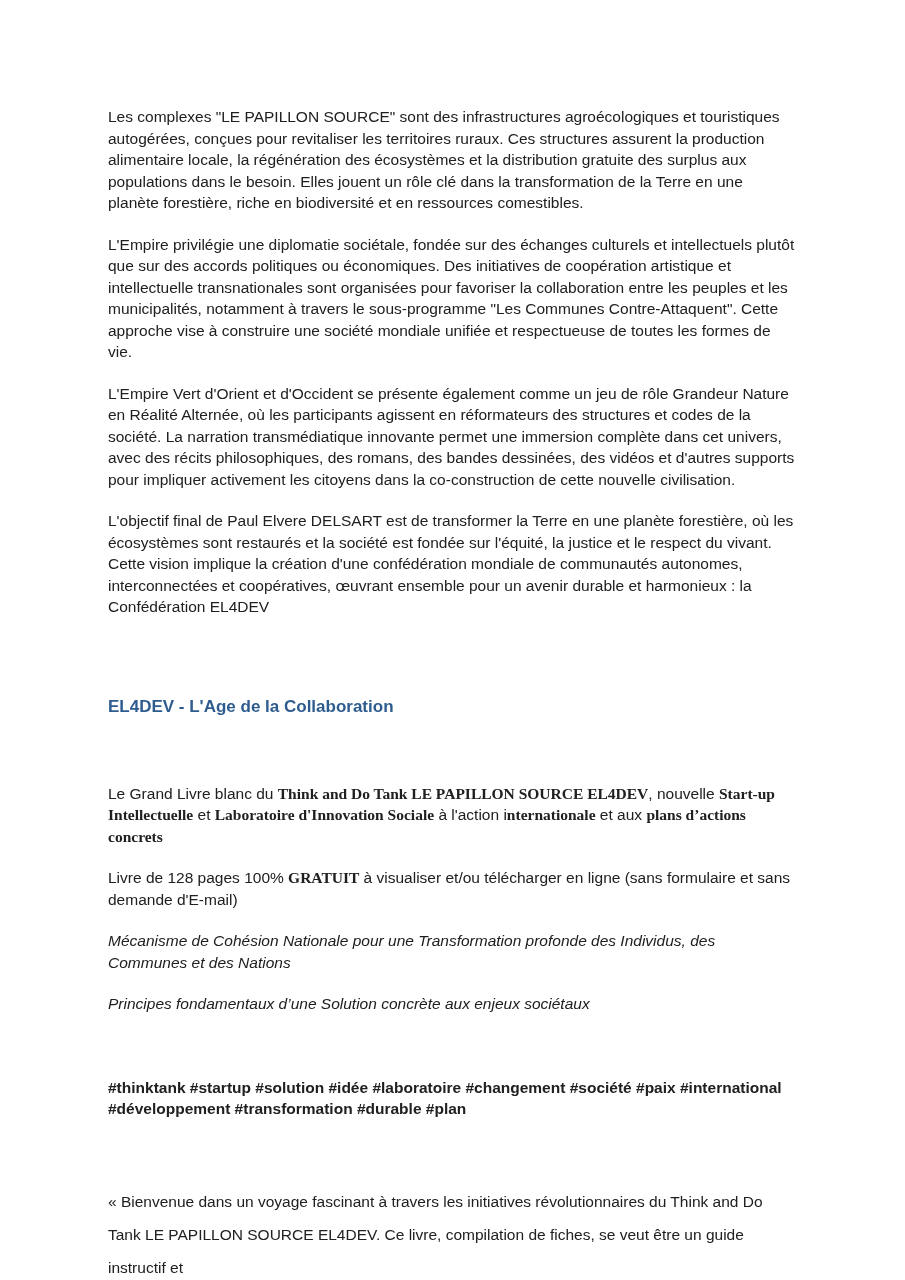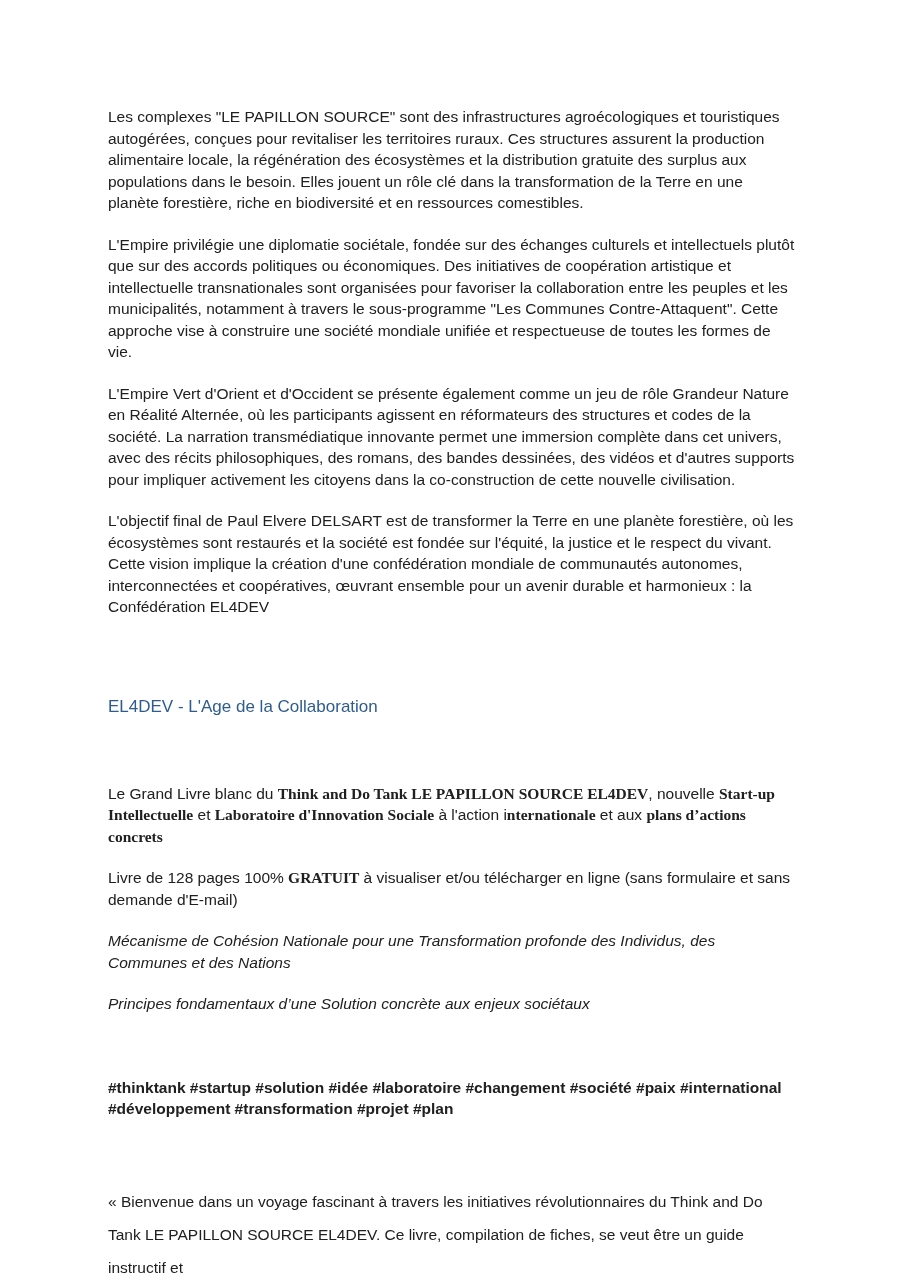--- a/index.html
+++ b/index.html
@@ -24,21 +24,21 @@
     font-size: 15.5px;
     line-height: 21.5px;
     font-weight: 400;
     text-align: left;
   }
   .para b { font-weight: 700; font-family: Liberation Serif, serif; }
   .heading {
     margin: 78px 0 65px 0;
     font-size: 17px;
     line-height: 22px;
-    font-weight: 400;
+    font-weight: 700;
     color: #2E5C8F;
   }
   .italic { font-style: italic; }
   .bold   { font-weight: 700; }
   .hashtags { margin-top: 62px; }
   .quote {
     margin-top: 65px;
     line-height: 33px;
   }
 </style>
@@ -48,15 +48,15 @@
 <div class="page">
   <p class="para">Les complexes "LE PAPILLON SOURCE" sont des infrastructures agroécologiques et touristiques autogérées, conçues pour revitaliser les territoires ruraux. Ces structures assurent la production alimentaire locale, la régénération des écosystèmes et la distribution gratuite des surplus aux populations dans le besoin. Elles jouent un rôle clé dans la transformation de la Terre en une planète forestière, riche en biodiversité et en ressources comestibles.</p>
   <p class="para">L'Empire privilégie une diplomatie sociétale, fondée sur des échanges culturels et intellectuels plutôt que sur des accords politiques ou économiques. Des initiatives de coopération artistique et intellectuelle transnationales sont organisées pour favoriser la collaboration entre les peuples et les municipalités, notamment à travers le sous-programme "Les Communes Contre-Attaquent". Cette approche vise à construire une société mondiale unifiée et respectueuse de toutes les formes de vie.</p>
   <p class="para">L'Empire Vert d'Orient et d'Occident se présente également comme un jeu de rôle Grandeur Nature en Réalité Alternée, où les participants agissent en réformateurs des structures et codes de la société. La narration transmédiatique innovante permet une immersion complète dans cet univers, avec des récits philosophiques, des romans, des bandes dessinées, des vidéos et d'autres supports pour impliquer activement les citoyens dans la co-construction de cette nouvelle civilisation.</p>
   <p class="para">L'objectif final de Paul Elvere DELSART est de transformer la Terre en une planète forestière, où les écosystèmes sont restaurés et la société est fondée sur l'équité, la justice et le respect du vivant. Cette vision implique la création d'une confédération mondiale de communautés autonomes, interconnectées et coopératives, œuvrant ensemble pour un avenir durable et harmonieux : la Confédération EL4DEV</p>
   <h2 class="heading">EL4DEV - L'Age de la Collaboration</h2>
   <p class="para"><span>Le Grand Livre blanc du </span><b>Think and Do Tank LE PAPILLON SOURCE EL4DEV</b><span>, nouvelle </span><b>Start-up Intellectuelle</b><span> et </span><b>Laboratoire d'Innovation Sociale</b><span> à l'action i</span><b>nternationale</b><span> et aux </span><b>plans d’actions concrets</b></p>
   <p class="para"><span>Livre de 128 pages 100% </span><b>GRATUIT</b><span> à visualiser et/ou télécharger en ligne (sans formulaire et sans demande d'E-mail)</span></p>
   <p class="para italic">Mécanisme de Cohésion Nationale pour une Transformation profonde des Individus, des Communes et des Nations</p>
   <p class="para italic">Principes fondamentaux d’une Solution concrète aux enjeux sociétaux</p>
-  <p class="para bold hashtags">#thinktank #startup #solution #idée #laboratoire #changement #société #paix #international #développement #transformation #projet #plan</p>
+  <p class="para bold hashtags">#thinktank #startup #solution #idée #laboratoire #changement #société #paix #international #développement #transformation #durable #plan</p>
   <p class="para quote">« Bienvenue dans un voyage fascinant à travers les initiatives révolutionnaires du Think and Do Tank LE PAPILLON SOURCE EL4DEV. Ce livre, compilation de fiches, se veut être un guide instructif et</p>
 </div>
 
 </body></html>

